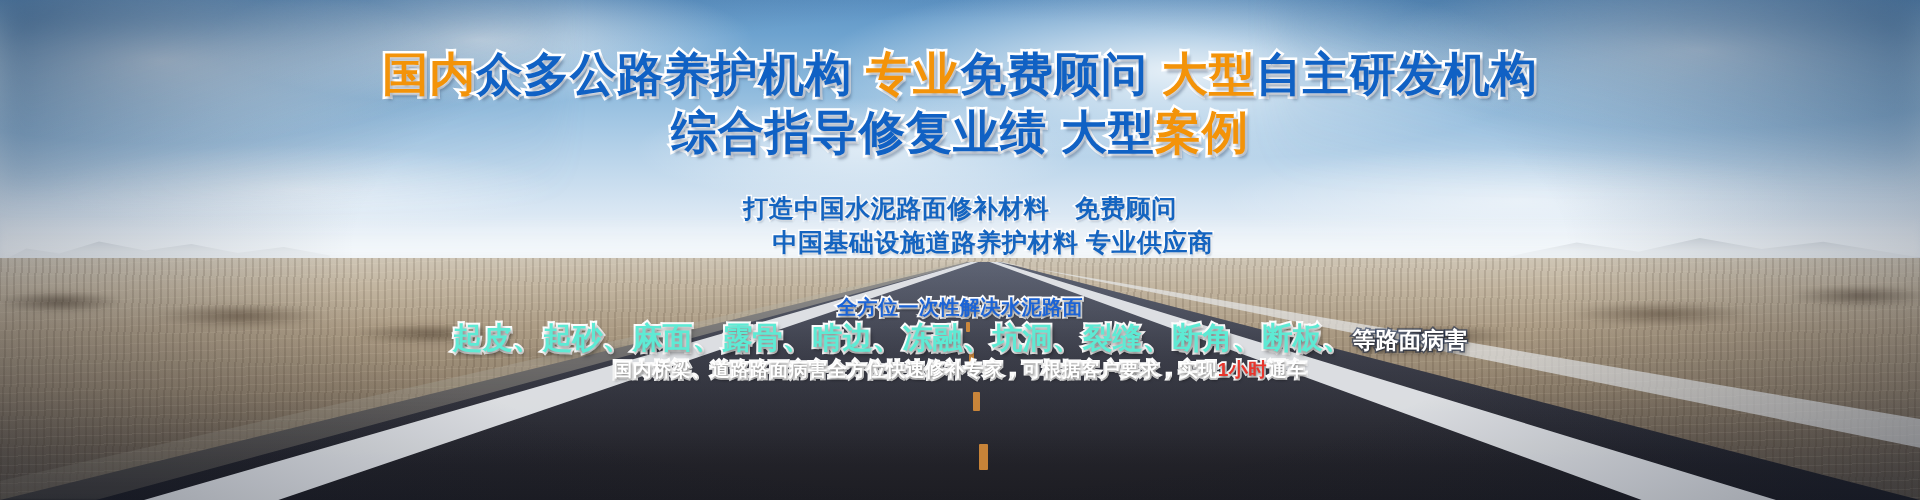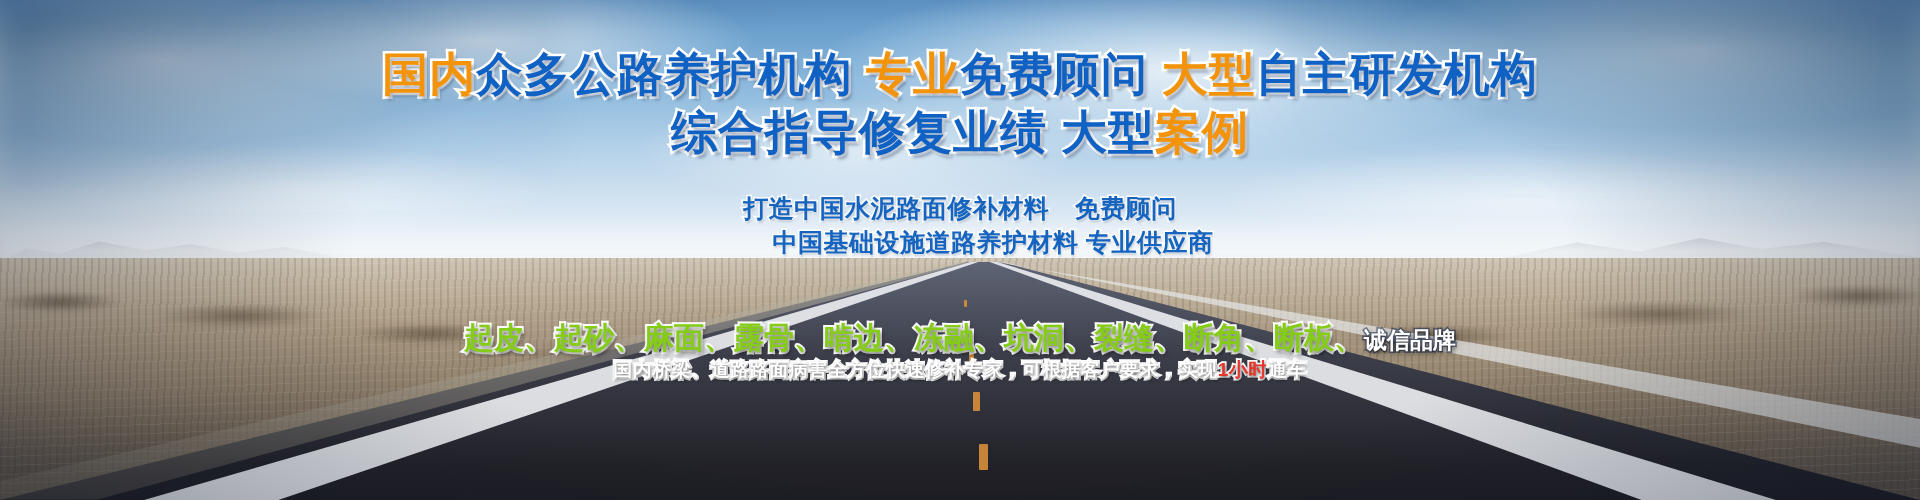--- a/index.html
+++ b/index.html
@@ -214,21 +214,21 @@
   .diseases {
     left: 50%; transform: translateX(-50%);
     top: 318px;
     font-size: 30px;
     font-weight: bold;
     letter-spacing: 0px;
     -webkit-text-stroke: 4px #ffffff;
     paint-order: stroke fill;
     text-shadow: 2px 3px 4px rgba(0,0,0,0.55);
   }
-  .diseases .or { color: #84cc16; }
+  .diseases .or { color: #5eead4; }
   .diseases .tail { color: #ffffff; -webkit-text-stroke: 3px rgba(20,40,80,0.55); font-size: 23px; }
 
   .bl3 .hl-red { color: #e8342b; text-align: right; }
   .bl3 .wt { color: #ffffff; }
 </style>
 </head>
 <body>
 
 <div id="banner">
 
@@ -263,23 +263,24 @@
       <span class="or">国内</span><span class="bl">众多公路养护机构</span><span class="bl">  </span><span class="or">专业</span><span class="bl">免费顾问</span><span class="bl">  </span><span class="or">大型</span><span class="bl">自主研发机构</span>
     </div>
 
     <div class="line headline hl2">
       <span class="bl">综合指导修复业绩</span><span class="bl">  </span><span class="bl">大型</span><span class="or">案例</span>
     </div>
 
     <div class="line midline ml1">打造中国水泥路面修补材料　免费顾问</div>
     <div class="line midline ml2">中国基础设施道路养护材料 专业供应商</div>
 
+    <div class="line botline bl1">全方位一次性解决水泥路面</div>
 
     <div class="line diseases">
-      <span class="or" id="disease-list">起皮、起砂、麻面、露骨、啃边、冻融、坑洞、裂缝、断角、断板、</span><span class="tail">诚信品牌</span>
+      <span class="or" id="disease-list">起皮、起砂、麻面、露骨、啃边、冻融、坑洞、裂缝、断角、断板、</span><span class="tail">等路面病害</span>
     </div>
 
     <div class="line botline bl3">
       <span class="wt">国内桥梁、道路路面病害全方位快速修补专家，可根据客户要求，实现</span><span class="hl-red">1小时</span><span class="wt">通车</span>
     </div>
 
   </div>
 </div>
 
 </body></html>

